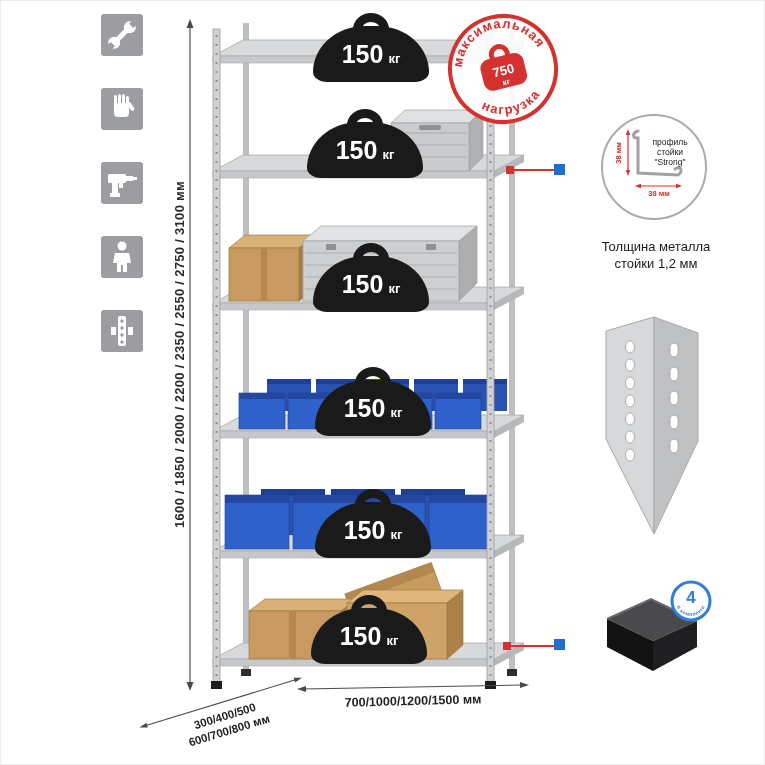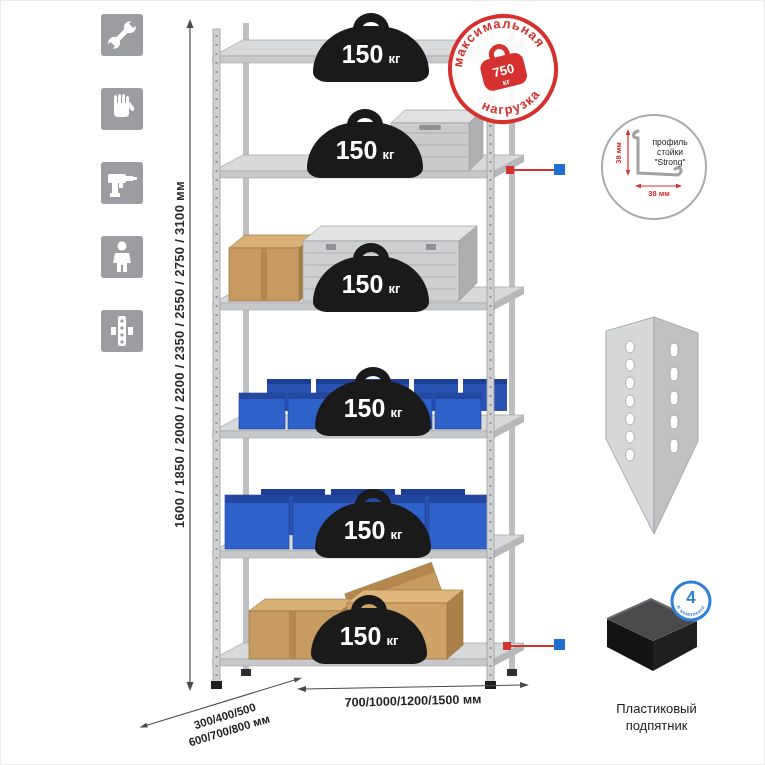--- a/index.html
+++ b/index.html
@@ -341,20 +341,24 @@
     <polygon points="30,65 27.8,59 32.2,59" fill="#d5312e"></polygon>
     <text transform="rotate(-90 23 42)" x="23" y="42" font-size="7.5" font-weight="bold" fill="#d5312e" text-anchor="middle">38 мм</text>
     <line x1="40" y1="75" x2="81" y2="75" stroke="#d5312e" stroke-width="1.2"></line>
     <polygon points="37,75 43,72.8 43,77.2" fill="#d5312e"></polygon>
     <polygon points="84,75 78,72.8 78,77.2" fill="#d5312e"></polygon>
     <text x="61" y="85" font-size="7.5" font-weight="bold" fill="#d5312e" text-anchor="middle">38 мм</text>
     <text x="72" y="34" font-size="8.5" fill="#1c1c1c" text-anchor="middle">профиль</text>
     <text x="72" y="44" font-size="8.5" fill="#1c1c1c" text-anchor="middle">стойки</text>
     <text x="72" y="54" font-size="8.5" fill="#1c1c1c" text-anchor="middle">"Strong"</text>
   </svg>
+  <div class="note note-profile">
+    <span>Толщина металла</span><br>
+    <span>стойки 1,2 мм</span>
+  </div>
 
   <svg class="angle-svg" width="140" height="235" viewBox="0 0 140 235">
     <polygon points="20,22 68,8 68,225 20,130" fill="#d6d8da" stroke="#a6a8ab" stroke-width="1"></polygon>
     <polygon points="68,8 112,24 112,132 68,225" fill="#bfc1c3" stroke="#a6a8ab" stroke-width="1"></polygon>
     <g fill="#fff" stroke="#9b9da0" stroke-width="0.8">
       <ellipse cx="44" cy="38" rx="4.5" ry="6"></ellipse>
         <ellipse cx="44" cy="56" rx="4.5" ry="6"></ellipse>
       <ellipse cx="44" cy="74" rx="4.5" ry="6"></ellipse>
         <ellipse cx="44" cy="92" rx="4.5" ry="6"></ellipse>
       <ellipse cx="44" cy="110" rx="4.5" ry="6"></ellipse>
@@ -377,24 +381,20 @@
   <svg class="badge-svg" width="44" height="44" viewBox="0 0 44 44">
     <defs>
         <path id="badgeArc" d="M 7,22 A 15,15 0 0 0 37,22"></path>
       </defs>
     <circle cx="22" cy="22" r="19" fill="#fff" stroke="#2f7fd6" stroke-width="3"></circle>
     <text x="22" y="24" font-size="17" font-weight="bold" fill="#2f7fd6" text-anchor="middle">4</text>
     <text font-size="5" font-weight="bold" fill="#2f7fd6" text-anchor="middle" letter-spacing="0.5">
       <textPath href="#badgeArc" startOffset="50%">в комплекте</textPath>
     </text>
   </svg>
-  <div class="note note-foot">
-    <span>Пластиковый</span><br>
-    <span>подпятник</span>
-  </div>
 
   <svg class="dim-w-svg" width="232" height="12">
     <line x1="6" y1="8" x2="226" y2="4" stroke="#4a4a4a" stroke-width="1.2"></line>
     <polygon points="0,8 9,5 9,11" fill="#4a4a4a"></polygon>
     <polygon points="232,4 223,1 223,7" fill="#4a4a4a"></polygon>
   </svg>
   <div class="dim-width-label">700/1000/1200/1500 мм</div>
 
   <div class="dim-depth">
     <svg width="170" height="8">

